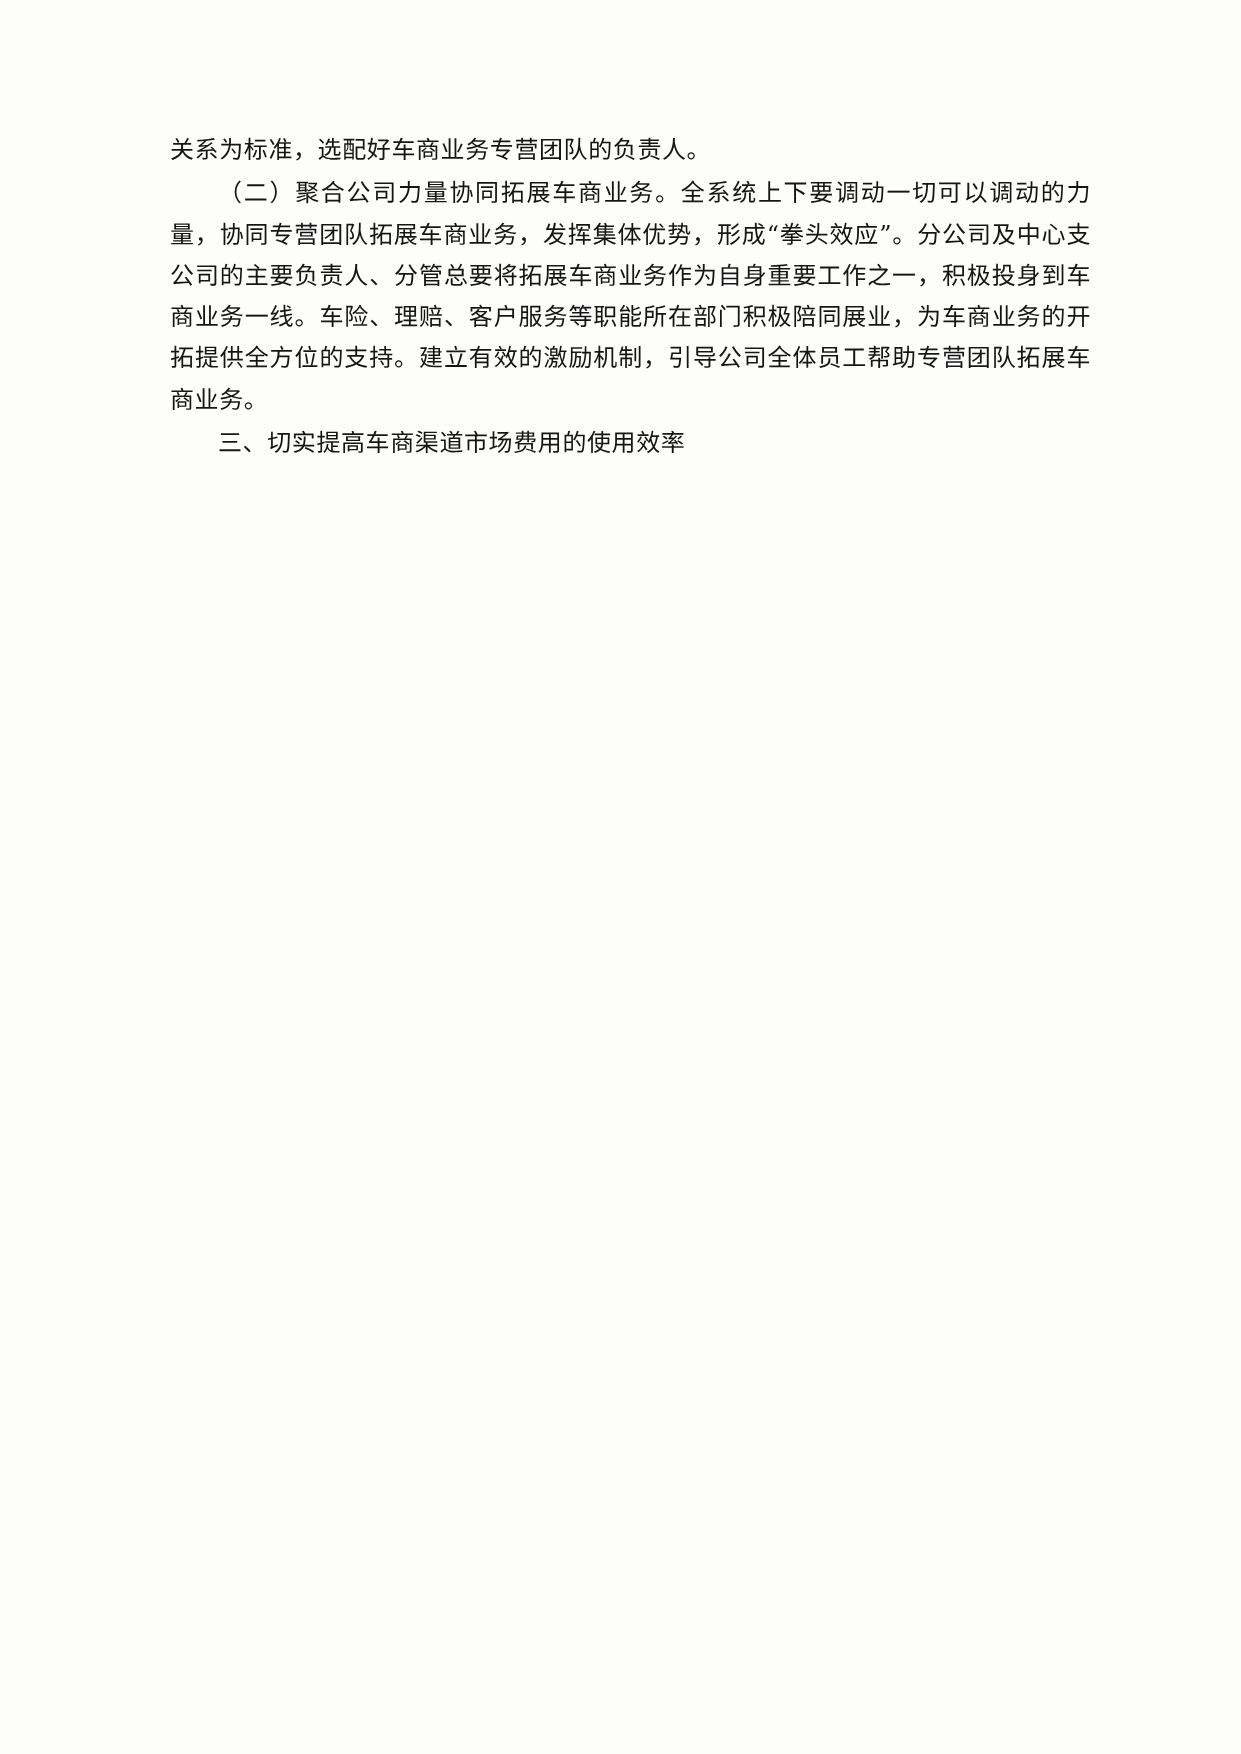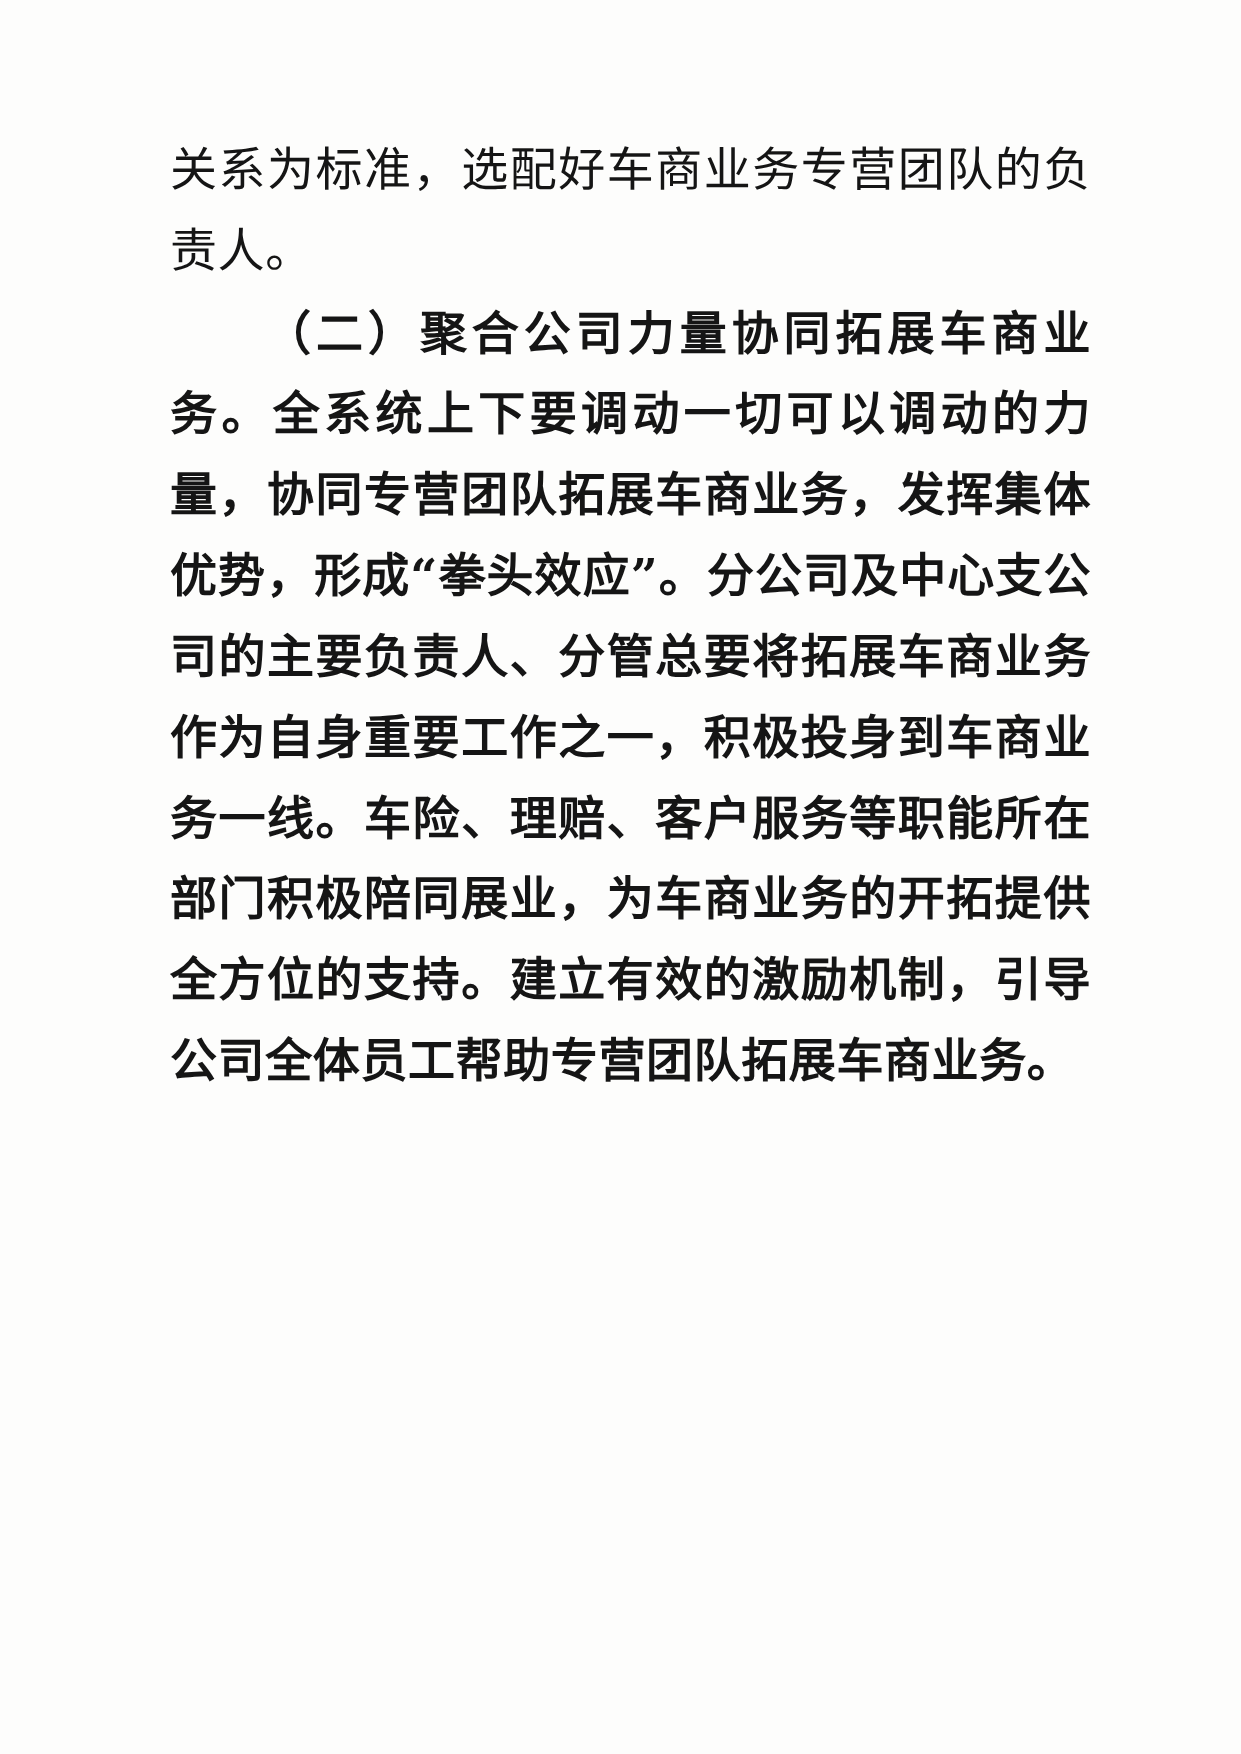--- a/index.html
+++ b/index.html
@@ -17,54 +17,54 @@
   .page {
     position: relative;
     width: 1241px;
     height: 1754px;
     background: #fdfdfc;
     box-sizing: border-box;
     padding: 130px 150px 80px 170px;
   }
   .doc-body {
     color: #151515;
-    font-size: 47px;
+    font-size: 24px;
     line-height: 1.72;
     letter-spacing: 0.6px;
     text-align: justify;
     text-justify: inter-ideograph;
   }
   .para {
     margin: 0 0 0 0;
     text-indent: 0;
     white-space: normal;
   }
   .para.indent {
     text-indent: 2em;
-    font-weight: bold;
   }
   .para + .para {
     margin-top: 2px;
   }
   .heading {
     text-indent: 2em;
     margin-top: 6px;
   }
   .spacer-sm { height: 6px; }
 </style>
 </head>
 <body>
 
 <div class="page">
   <div class="doc-body">
 
     <p class="para">关系为标准，选配好车商业务专营团队的负责人。</p>
 
     <p class="para indent">（二）聚合公司力量协同拓展车商业务。全系统上下要调动一切可以调动的力量，协同专营团队拓展车商业务，发挥集体优势，形成“拳头效应”。分公司及中心支公司的主要负责人、分管总要将拓展车商业务作为自身重要工作之一，积极投身到车商业务一线。车险、理赔、客户服务等职能所在部门积极陪同展业，为车商业务的开拓提供全方位的支持。建立有效的激励机制，引导公司全体员工帮助专营团队拓展车商业务。</p>
 
+    <p class="para indent heading">三、切实提高车商渠道市场费用的使用效率</p>
 
 
     <div class="spacer-sm"></div>
 
 
     <div class="spacer-sm"></div>
 
 
   </div>
 </div>

